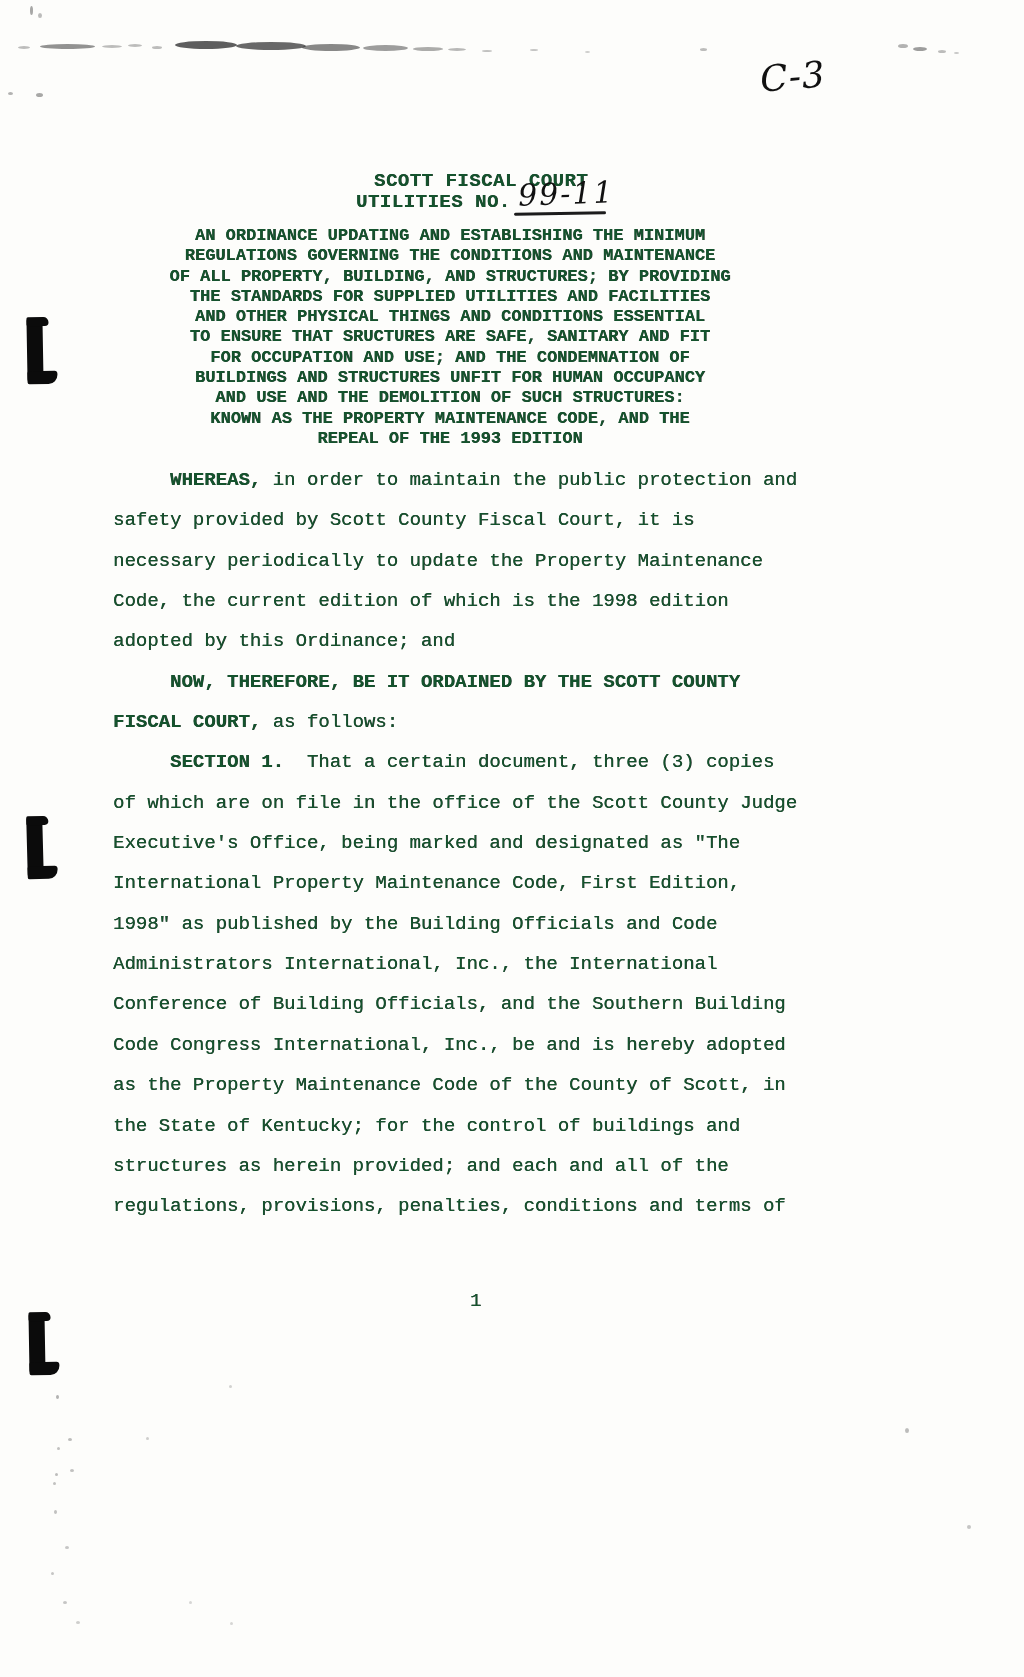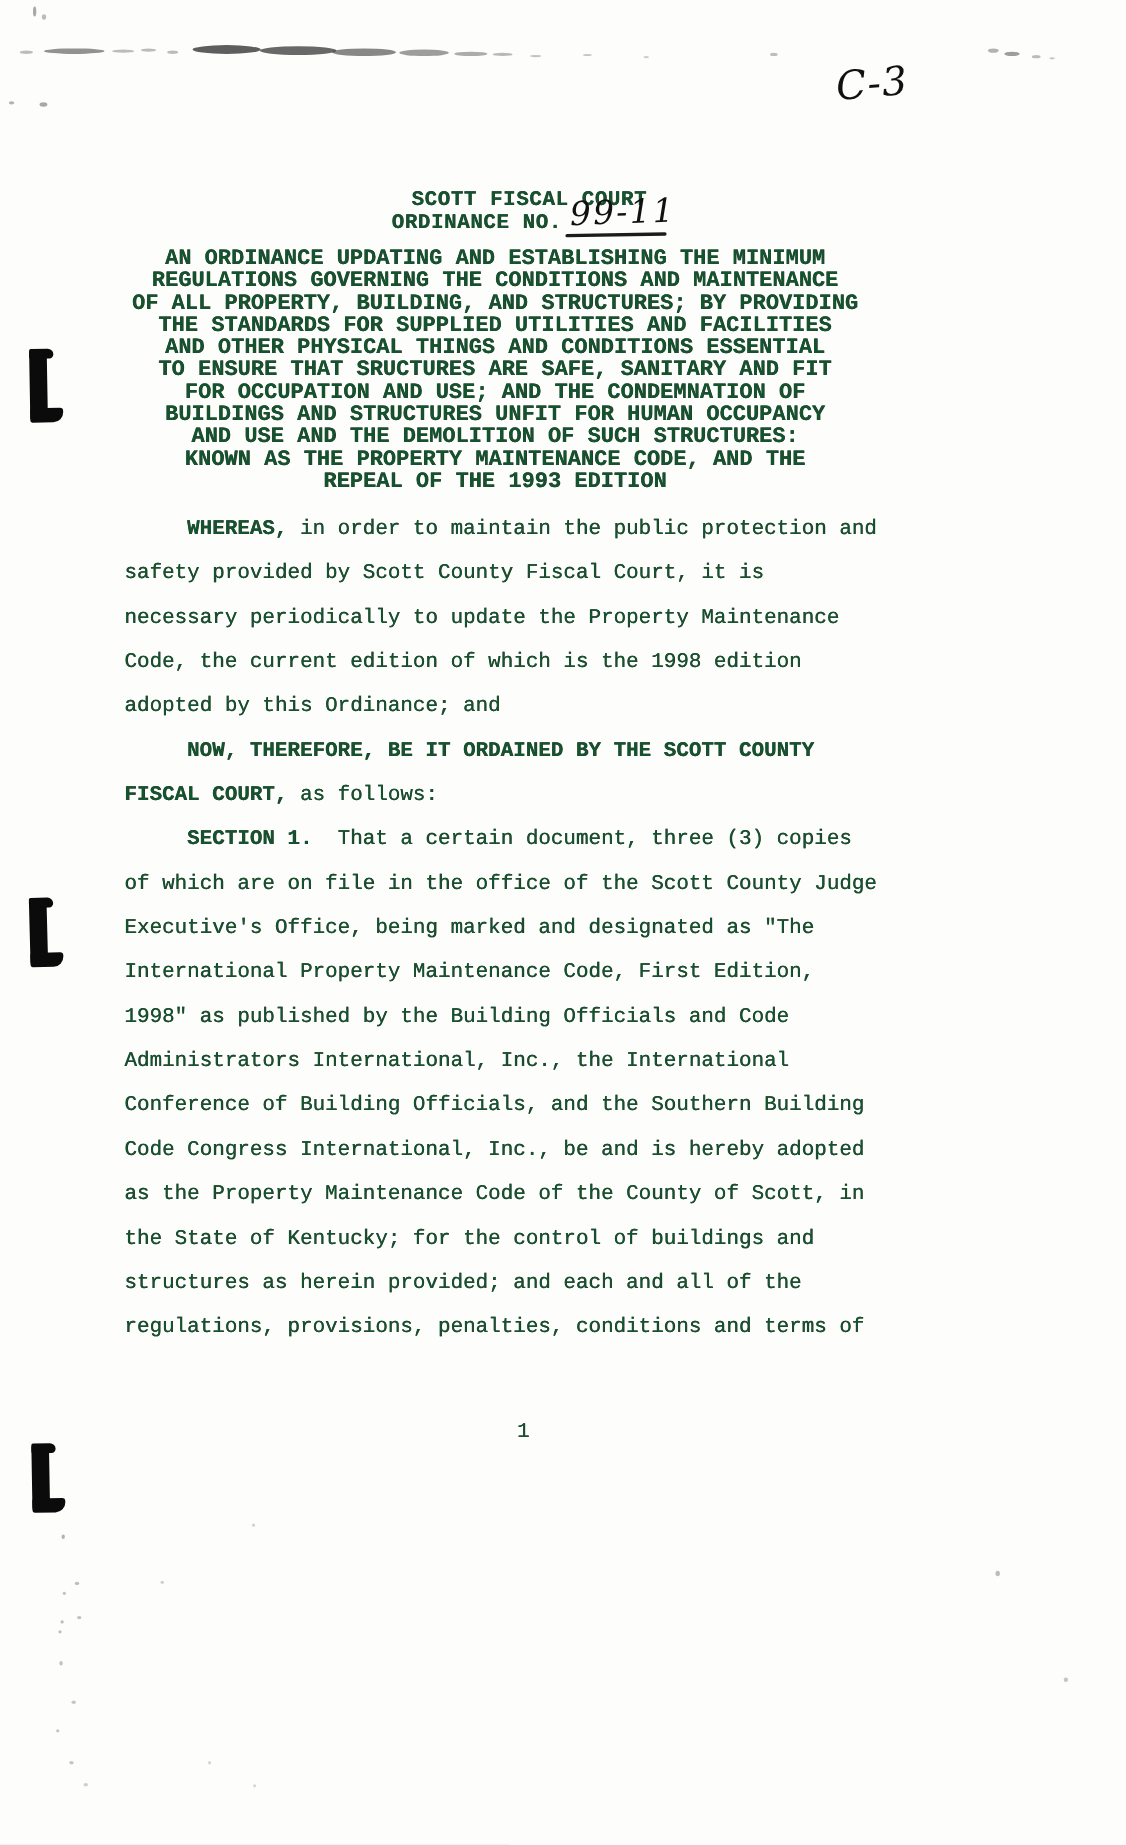--- a/index.html
+++ b/index.html
@@ -24,21 +24,21 @@
     font-style:italic;
     color:#111;
   }
   .ord-number{left:518px;top:176px;font-size:30px;transform:rotate(-2deg);letter-spacing:2px;}
   .ord-underline{left:514px;top:212px;width:92px;height:3px;background:#1c1c1c;transform:rotate(-1deg);border-radius:2px;}
   .corner-label{left:760px;top:56px;font-size:36px;transform:rotate(-5deg);letter-spacing:1px;}
 
   .preamble{
     left:110px;top:226px;width:680px;
     text-align:center;
-    font-size:20px;font-weight:bold;
+    font-size:17px;font-weight:bold;
     line-height:20.3px;
     white-space:pre;
   }
   .pre-line{height:20.3px;}
 
   .body-text{
     left:113px;top:460px;width:720px;
     font-size:19px;
     line-height:40.35px;
     white-space:pre;
@@ -73,21 +73,21 @@
   </div>
   <div class="abs bracket" style="left:29px;top:1313px;height:60px;transform:rotate(-1deg);">
     <span class="bar"></span>
     <span class="cap"></span>
     <span class="foot"></span>
   </div>
 
   <div class="abs handwrite corner-label">C-3</div>
 
   <div class="abs title-line court-line ink">SCOTT FISCAL COURT</div>
-  <div class="abs title-line ord-line ink">ORDINANCE NO.</div>
+  <div class="abs title-line ord-line ink">UTILITIES NO.</div>
   <div class="abs ord-underline"></div>
   <div class="abs handwrite ord-number">99-11</div>
 
   <div class="abs preamble ink" id="preamble"><div class="pre-line">AN ORDINANCE UPDATING AND ESTABLISHING THE MINIMUM</div><div class="pre-line">REGULATIONS GOVERNING THE CONDITIONS AND MAINTENANCE</div><div class="pre-line">OF ALL PROPERTY, BUILDING, AND STRUCTURES; BY PROVIDING</div><div class="pre-line">THE STANDARDS FOR SUPPLIED UTILITIES AND FACILITIES</div><div class="pre-line">AND OTHER PHYSICAL THINGS AND CONDITIONS ESSENTIAL</div><div class="pre-line">TO ENSURE THAT SRUCTURES ARE SAFE, SANITARY AND FIT</div><div class="pre-line">FOR OCCUPATION AND USE; AND THE CONDEMNATION OF</div><div class="pre-line">BUILDINGS AND STRUCTURES UNFIT FOR HUMAN OCCUPANCY</div><div class="pre-line">AND USE AND THE DEMOLITION OF SUCH STRUCTURES:</div><div class="pre-line">KNOWN AS THE PROPERTY MAINTENANCE CODE, AND THE</div><div class="pre-line">REPEAL OF THE 1993 EDITION</div></div>
 
   <div class="abs body-text ink" id="body-text"><div class="body-line indent"><span class="b">WHEREAS,</span><span> in order to maintain the public protection and</span></div><div class="body-line"><span>safety provided by Scott County Fiscal Court, it is</span></div><div class="body-line"><span>necessary periodically to update the Property Maintenance</span></div><div class="body-line"><span>Code, the current edition of which is the 1998 edition</span></div><div class="body-line"><span>adopted by this Ordinance; and</span></div><div class="body-line indent"><span class="b">NOW, THEREFORE, BE IT ORDAINED BY THE SCOTT COUNTY</span></div><div class="body-line"><span class="b">FISCAL COURT,</span><span> as follows:</span></div><div class="body-line indent"><span class="b">SECTION 1.</span><span>  That a certain document, three (3) copies</span></div><div class="body-line"><span>of which are on file in the office of the Scott County Judge</span></div><div class="body-line"><span>Executive's Office, being marked and designated as "The</span></div><div class="body-line"><span>International Property Maintenance Code, First Edition,</span></div><div class="body-line"><span>1998" as published by the Building Officials and Code</span></div><div class="body-line"><span>Administrators International, Inc., the International</span></div><div class="body-line"><span>Conference of Building Officials, and the Southern Building</span></div><div class="body-line"><span>Code Congress International, Inc., be and is hereby adopted</span></div><div class="body-line"><span>as the Property Maintenance Code of the County of Scott, in</span></div><div class="body-line"><span>the State of Kentucky; for the control of buildings and</span></div><div class="body-line"><span>structures as herein provided; and each and all of the</span></div><div class="body-line"><span>regulations, provisions, penalties, conditions and terms of</span></div></div>
 
   <div class="abs page-number ink">1</div>
 
   <div id="speckles">

